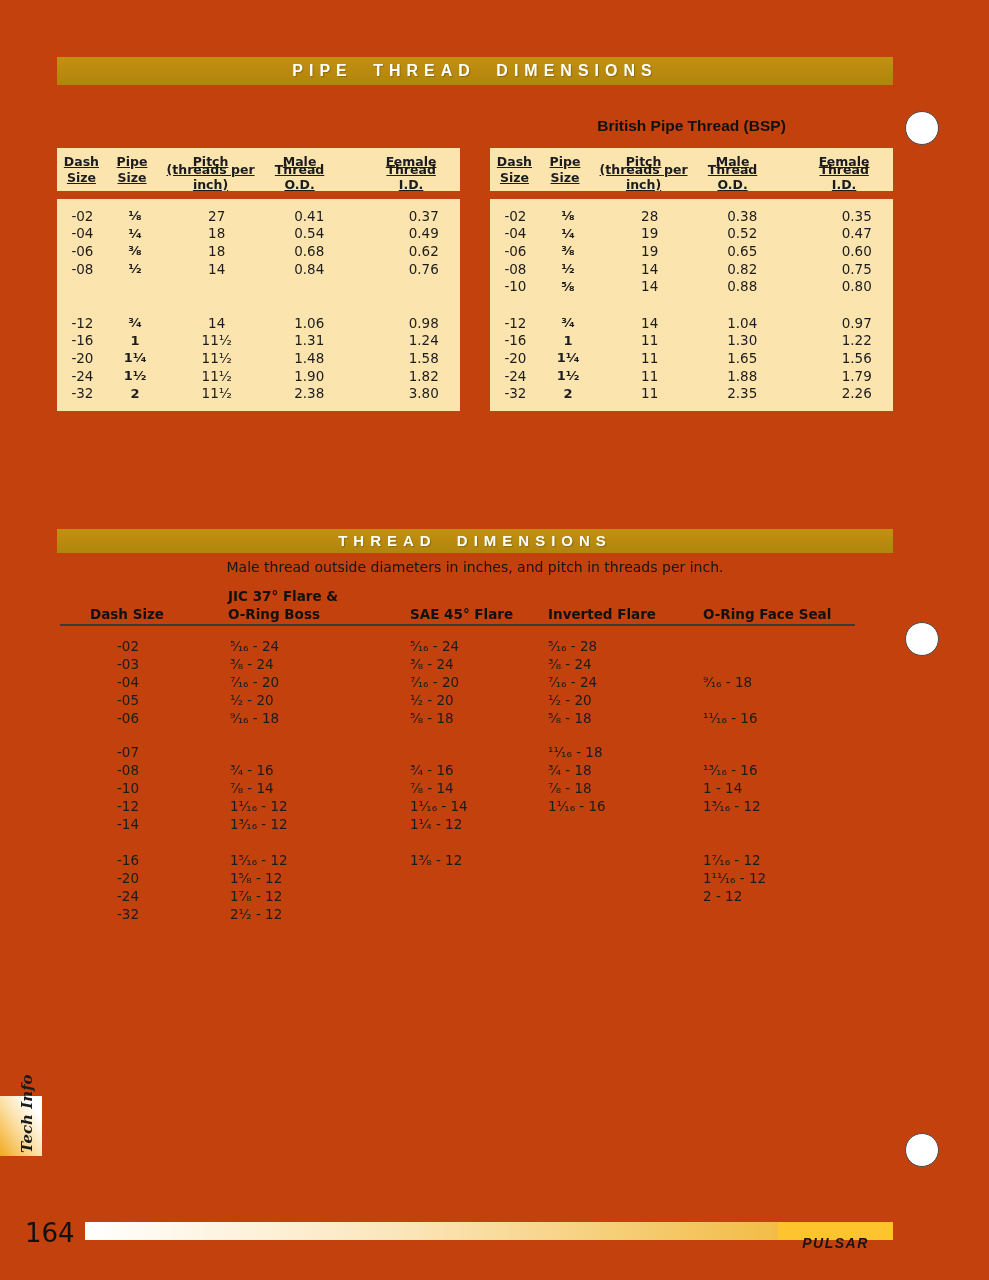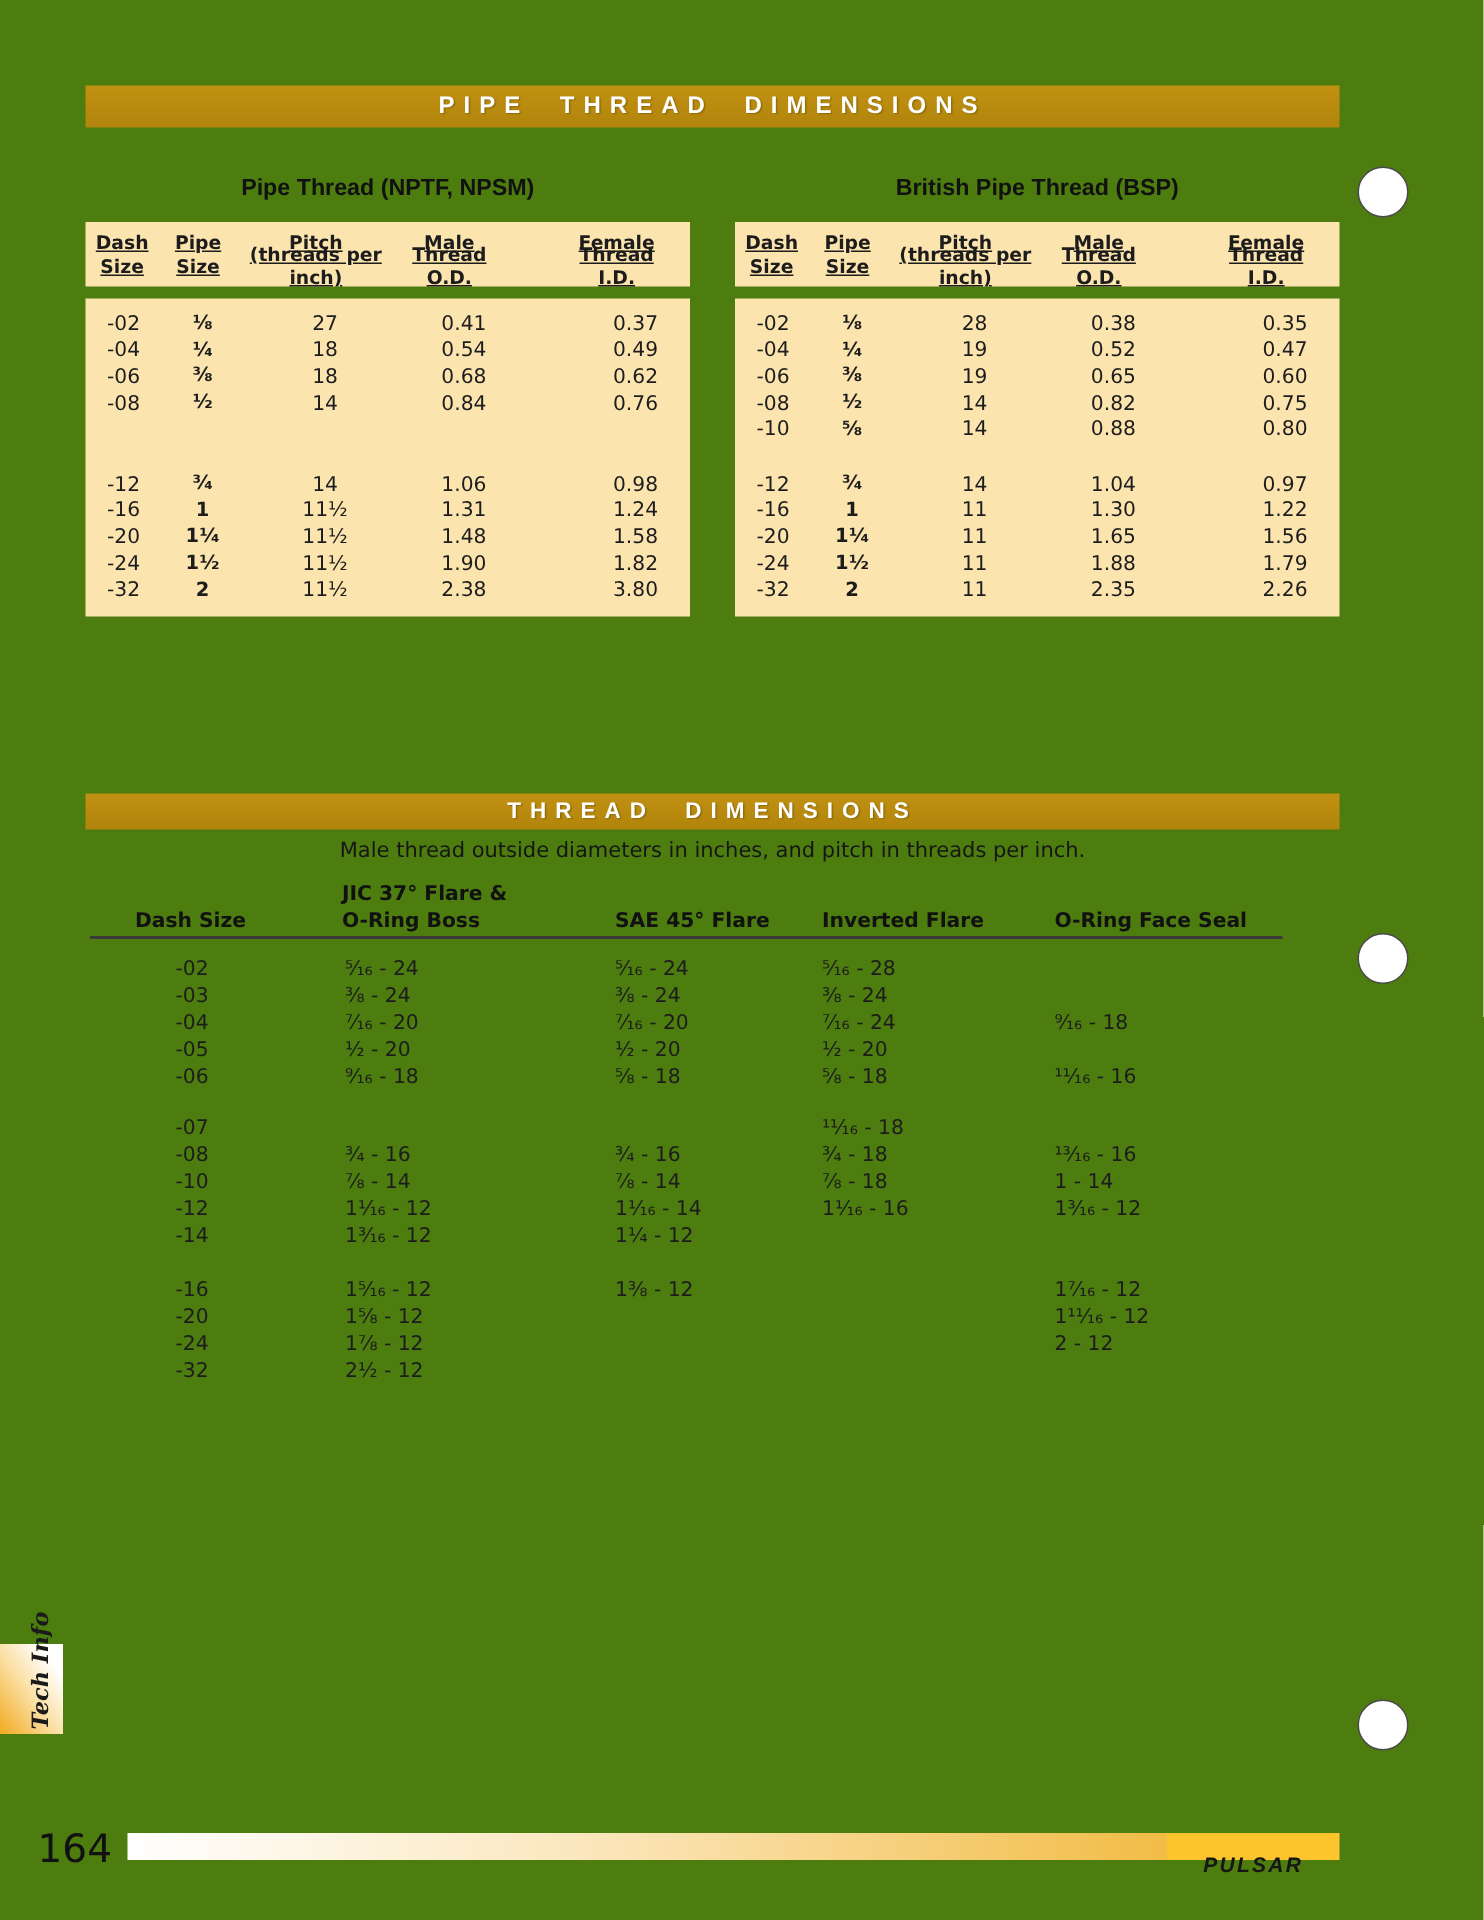--- a/index.html
+++ b/index.html
@@ -1,16 +1,16 @@
 <!DOCTYPE html>
 <html><head>
 <meta charset="utf-8">
 <style>
   html,body{margin:0;padding:0;background:#ffffff;}
-  .page{position:relative;width:989px;height:1280px;background:#4d7c0f;overflow:hidden;
+  .page{position:relative;width:989px;height:1280px;background:#c2410c;overflow:hidden;
         font-family:"DejaVu Sans",sans-serif;color:#1c1c1c;}
 
   
   .goldbar{position:absolute;left:57px;width:836px;background:linear-gradient(180deg,#C19112 0%,#B1840B 100%);
            color:#ffffff;font-family:"Liberation Sans",sans-serif;font-weight:bold;text-align:center;
            letter-spacing:6px;word-spacing:10px;text-shadow:1px 1px 1px rgba(90,70,0,.45);}
   .bar1{top:57px;height:28px;line-height:28px;font-size:16px;}
   .bar2{top:529px;height:24px;line-height:24px;font-size:15px;}
 
   
@@ -62,21 +62,20 @@
   .brand{font-family:"Liberation Sans",sans-serif;font-weight:bold;font-style:italic;
          font-size:14px;letter-spacing:1.5px;color:#161616;margin-top:23px;}
 </style>
 </head>
 <body>
 
 <div class="page">
 
   <div class="goldbar bar1">PIPE THREAD DIMENSIONS</div>
 
-  <div class="ptable-title" style="left:57px;">Pipe Thread (NPTF, NPSM)</div>
   <div class="ptable-title" style="left:490px;">British Pipe Thread (BSP)</div>
 
   <div class="ptable" style="left:57px;">
     <div class="head">
         <div class="hrow">
           <span>Dash</span>
           <span>Pipe</span>
           <span>Pitch</span>
           <span>Male</span>
           <span>Female</span>

